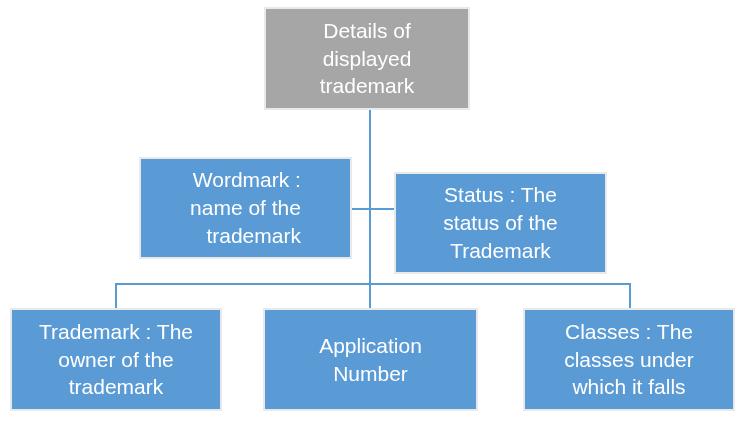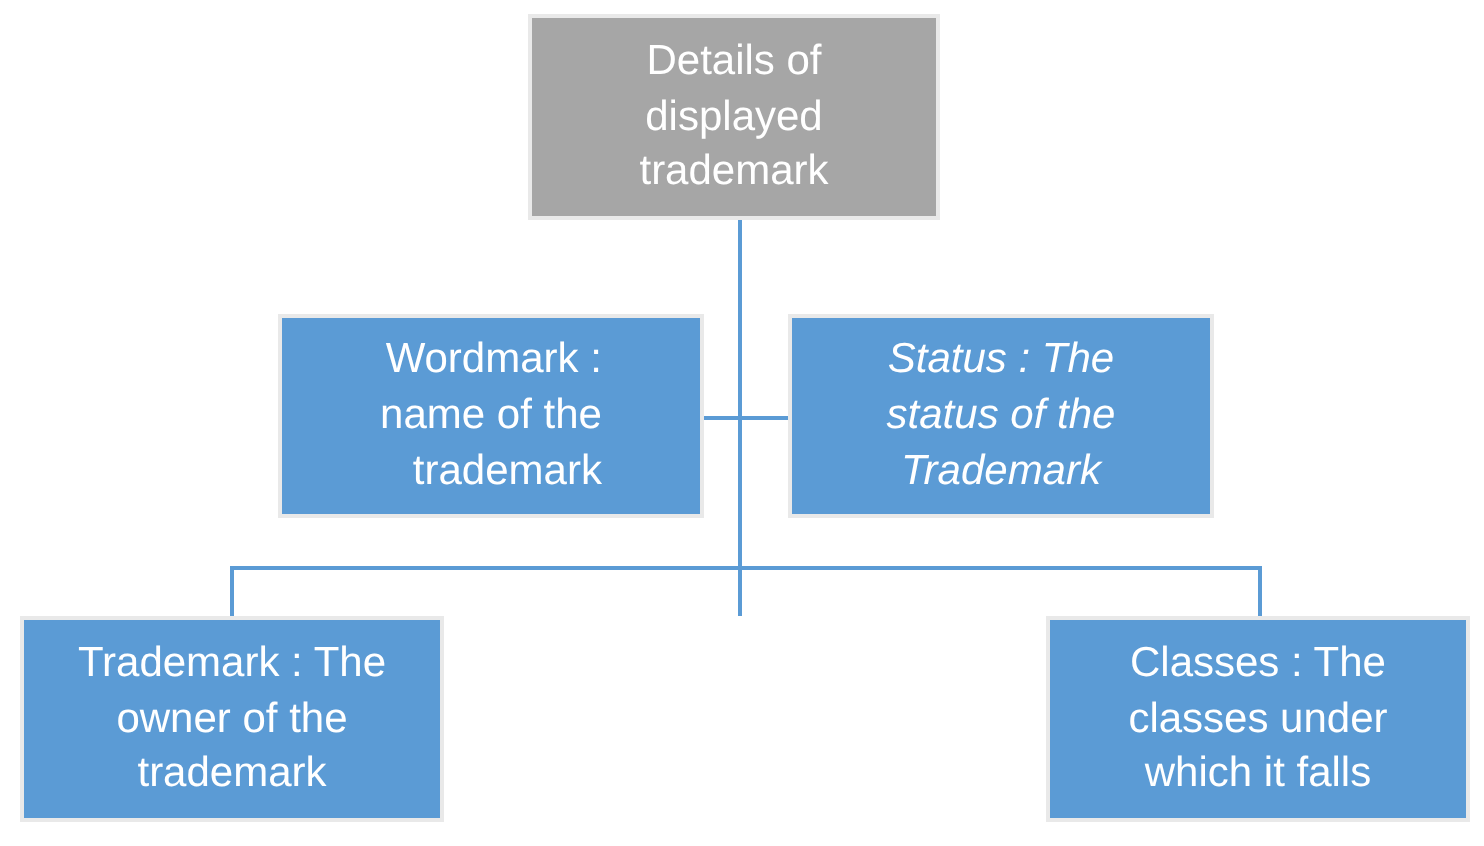--- a/index.html
+++ b/index.html
@@ -33,21 +33,21 @@
     font-size: 21px;
     line-height: 1.33;
     border: 2px solid var(--box-border);
     white-space: pre-line;
   }
   .node-root { background: var(--root-fill); }
   .node-child { background: var(--child-fill); }
 
   #node-root        { left: 264px; top: 7px;   width: 206px; height: 103px; }
   #node-wordmark    { left: 139px; top: 157px; width: 213px; height: 102px; text-align: right; }
-  #node-status      { left: 394px; top: 157px; width: 213px; height: 102px; font-style: italic; }
+  #node-status      { left: 394px; top: 172px; width: 213px; height: 102px; }
   #node-proprietor  { left: 10px;  top: 308px; width: 212px; height: 103px; }
   #node-application { left: 263px; top: 308px; width: 215px; height: 103px; }
   #node-classes     { left: 523px; top: 308px; width: 212px; height: 103px; }
 
   .connector { position: absolute; background: var(--connector); }
   #conn-root-vertical      { left: 369px; top: 110px; width: 2px;   height: 198px; }
   #conn-middle-horizontal  { left: 352px; top: 208px; width: 42px;  height: 2px; }
   #conn-bottom-horizontal  { left: 115px; top: 283px; width: 516px; height: 2px; }
   #conn-left-drop          { left: 115px; top: 283px; width: 2px;   height: 25px; }
   #conn-right-drop         { left: 629px; top: 283px; width: 2px;   height: 25px; }
@@ -72,18 +72,20 @@
 trademark</div>
 
   <div class="node node-child" id="node-status">Status : The
 status of the
 Trademark</div>
 
   <div class="node node-child" id="node-proprietor">Trademark : The
 owner of the
 trademark</div>
 
+  <div class="node node-child" id="node-application">Application
+Number</div>
 
   <div class="node node-child" id="node-classes">Classes : The
 classes under
 which it falls</div>
 
 </div>
 
 </body></html>

